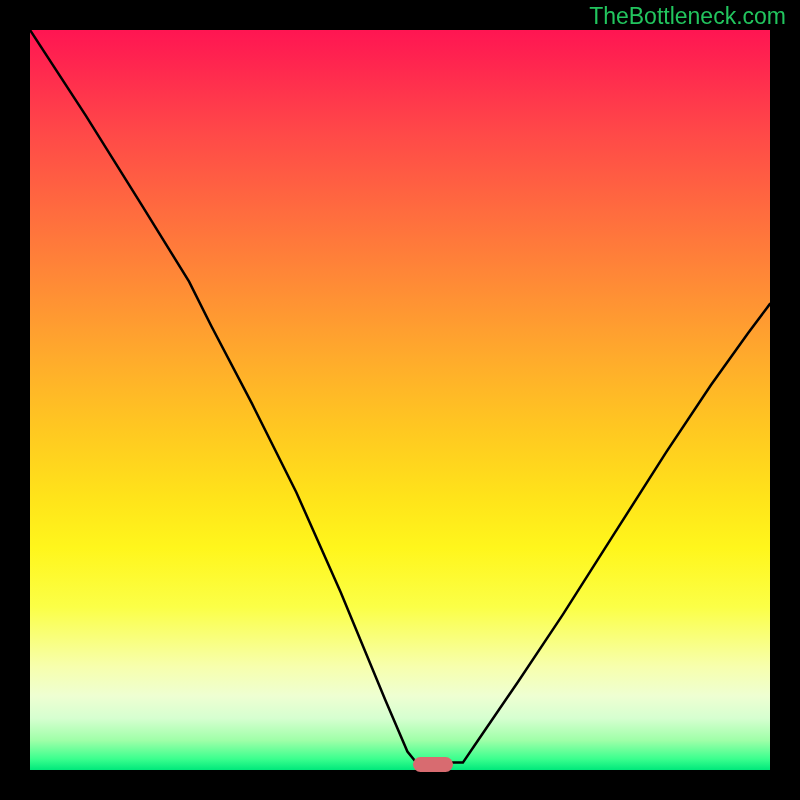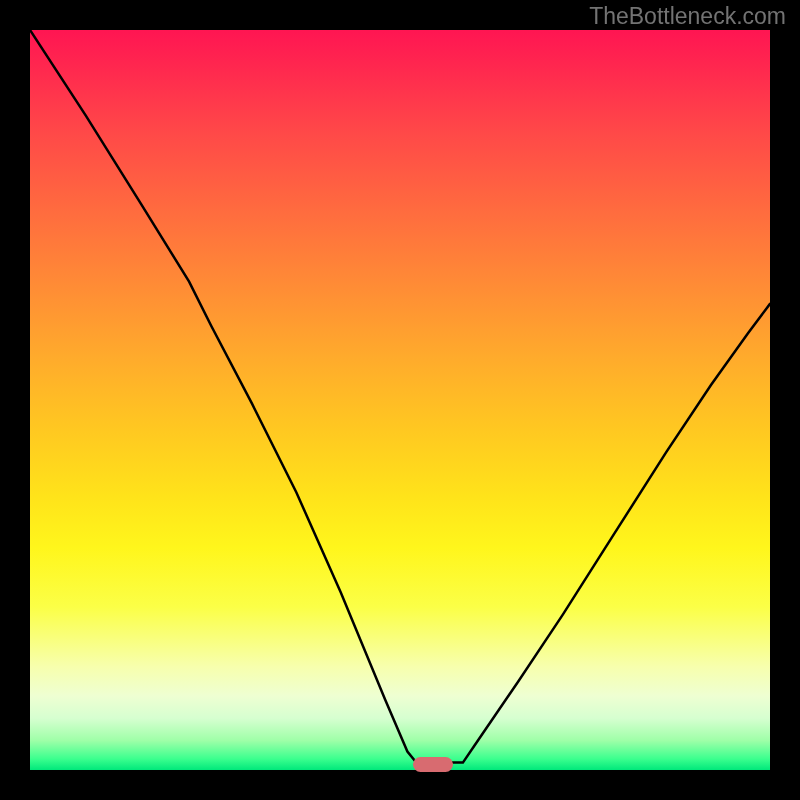--- a/index.html
+++ b/index.html
@@ -14,21 +14,21 @@
   .frame {
     position: relative;
     width: 800px;
     height: 800px;
     background: #000;
   }
   .watermark {
     position: absolute;
     top: 3px;
     right: 14px;
-    color: #737373;
+    color: #22c55e;
     font-size: 23px;
     font-weight: 400;
     letter-spacing: 0px;
     z-index: 50;
     text-align: center;
   }
   .plot-area {
     position: absolute;
     left: 30px;
     top: 30px;

